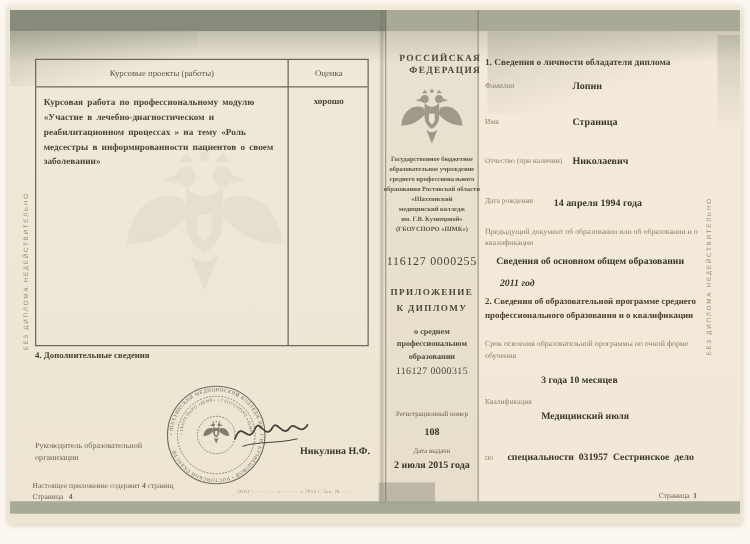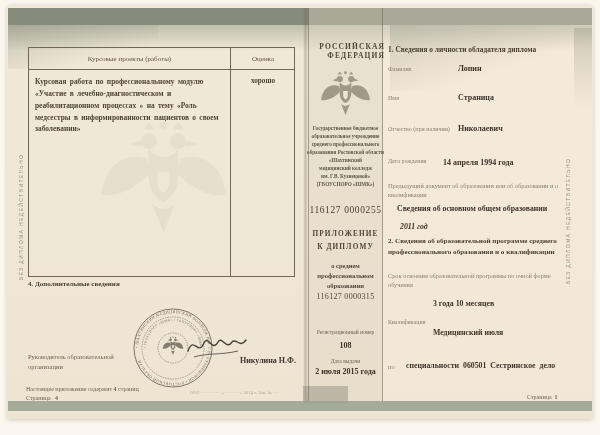--- a/index.html
+++ b/index.html
@@ -201,21 +201,21 @@
 
   <div class="abs sec-head wrap" style="left:388px;top:236px;width:196px;font-size:7.1px;">2. Сведения об образовательной программе среднего профессионального образования и о квалификации</div>
 
   <div class="abs label wrap" style="left:388px;top:271px;width:178px;font-size:6.3px;">Срок освоения образовательной программы по очной форме обучения</div>
   <div class="abs value" style="left:433px;top:299px;font-size:7.8px;">3 года 10 месяцев</div>
 
   <div class="abs label" style="left:388px;top:319px;">Квалификация</div>
   <div class="abs value" style="left:433px;top:328px;font-size:7.8px;">Медицинский июля</div>
 
   <div class="abs label" style="left:388px;top:363px;font-size:6.5px;">по</div>
-  <div class="abs value" style="left:406px;top:361px;font-size:7.8px;word-spacing:2px;">специальности 060501 Сестринское дело</div>
+  <div class="abs value" style="left:406px;top:361px;font-size:7.8px;word-spacing:2px;">специальности 031957 Сестринское дело</div>
 
   <div class="abs" style="left:527px;top:394px;font-size:6px;color:#6c6451;">
     <span>Страница</span>&nbsp;
     <b>1</b>
   </div>
 
   <div class="abs vtext" style="left:504px;top:218px;">БЕЗ ДИПЛОМА НЕДЕЙСТВИТЕЛЬНО</div>
 
 </div>
 

